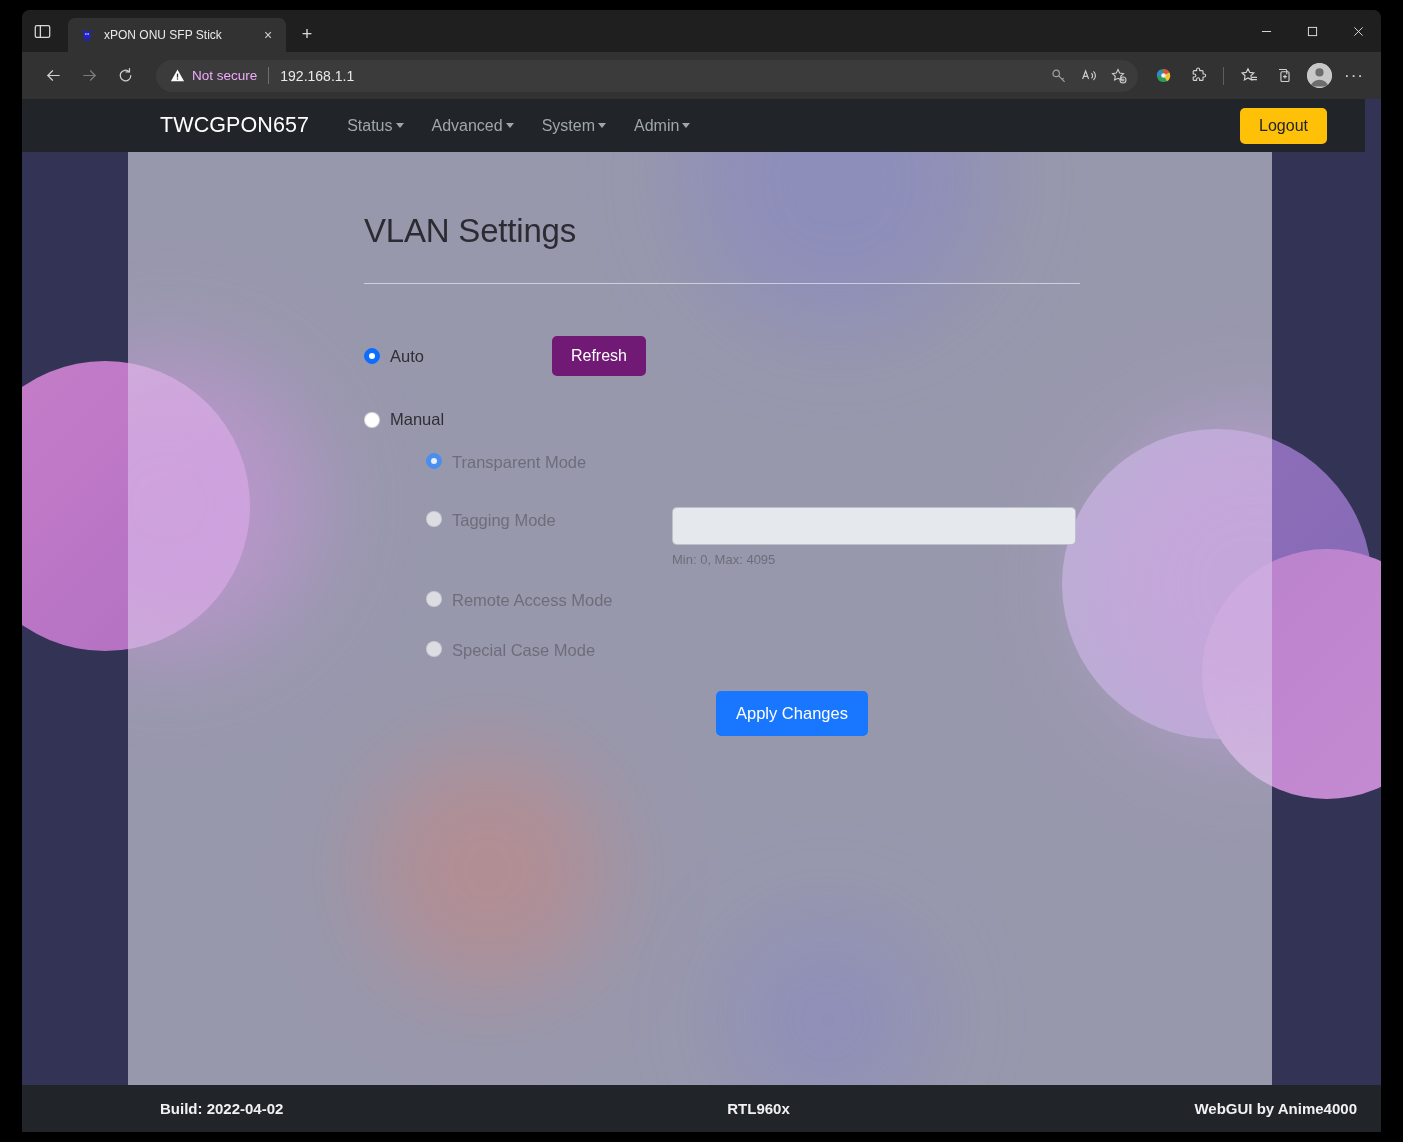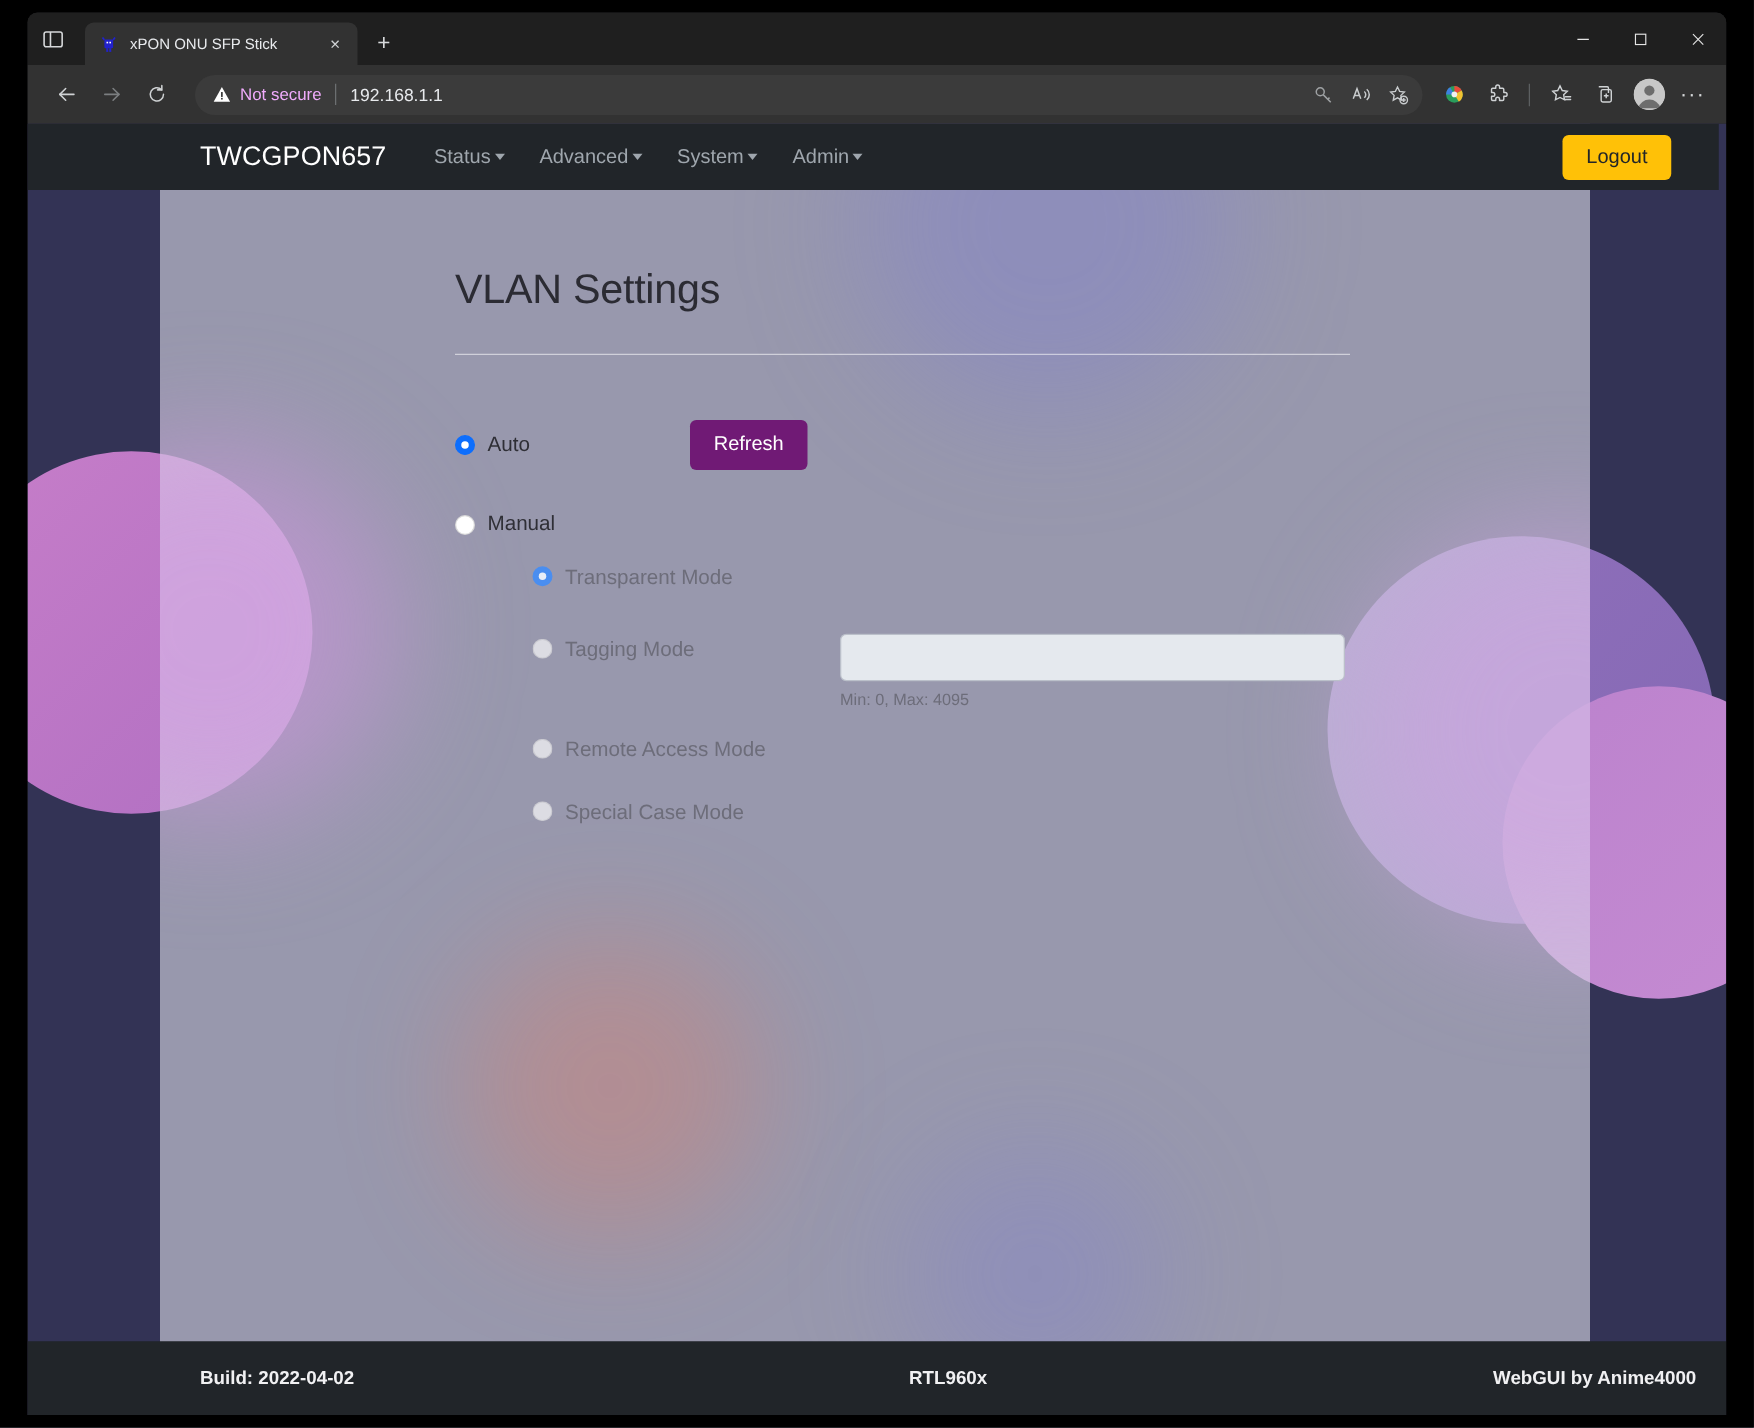--- a/index.html
+++ b/index.html
@@ -195,21 +195,21 @@
     left: -110px; top: 255px; width: 300px; height: 300px;
     background: rgba(210,150,225,0.55);
   }
   .glow-pinkr {
     left: 960px; top: 320px; width: 330px; height: 330px;
     background: rgba(205,160,225,0.55);
   }
 
   
   .appnav {
-    position: absolute; left: 0; right: 6px; top: 0;
+    position: absolute; left: 0; right: 16px; top: 0;
     height: 53px;
     background: #212529;
     display: flex; align-items: center;
     padding: 0 24px 0 138px;
     z-index: 5;
   }
   .brand {
     color: #ffffff; font-size: 21.5px; font-weight: 400;
     letter-spacing: 0.1px; margin-right: 24px;
     font-family: "Liberation Sans", sans-serif;
@@ -335,21 +335,21 @@
     border: none;
     border-radius: 5px;
     font-size: 16.5px;
     padding: 13px 20px;
     font-family: "Liberation Sans", sans-serif;
   }
 
   
   .appfooter {
     position: absolute; left: 0; right: 0; bottom: 0;
-    height: 59px;
+    height: 47px;
     background: #212529;
     z-index: 5;
     display: flex; align-items: center;
   }
   .foot-inner {
     position: absolute; left: 138px; right: 24px;
     display: flex; align-items: center;
   }
   .foot-l { color: #f1f1f3; font-size: 15px; font-weight: bold; }
   .foot-c {
@@ -598,20 +598,23 @@
 
           <div class="gap-20"></div>
 
           <div class="sub-row">
             <span class="sub-left">
               <span class="radio dim"></span>
               <span class="radio-label dim">Special Case Mode</span>
             </span>
           </div>
 
+          <div class="apply-wrap">
+            <button class="apply-btn">Apply Changes</button>
+          </div>
         </div>
       </div>
     </div>
 
     <div class="appfooter">
       <div class="foot-inner">
         <span class="foot-l">Build: 2022-04-02</span>
         <span class="foot-c">RTL960x</span>
         <span class="foot-r">WebGUI by Anime4000</span>
       </div>

